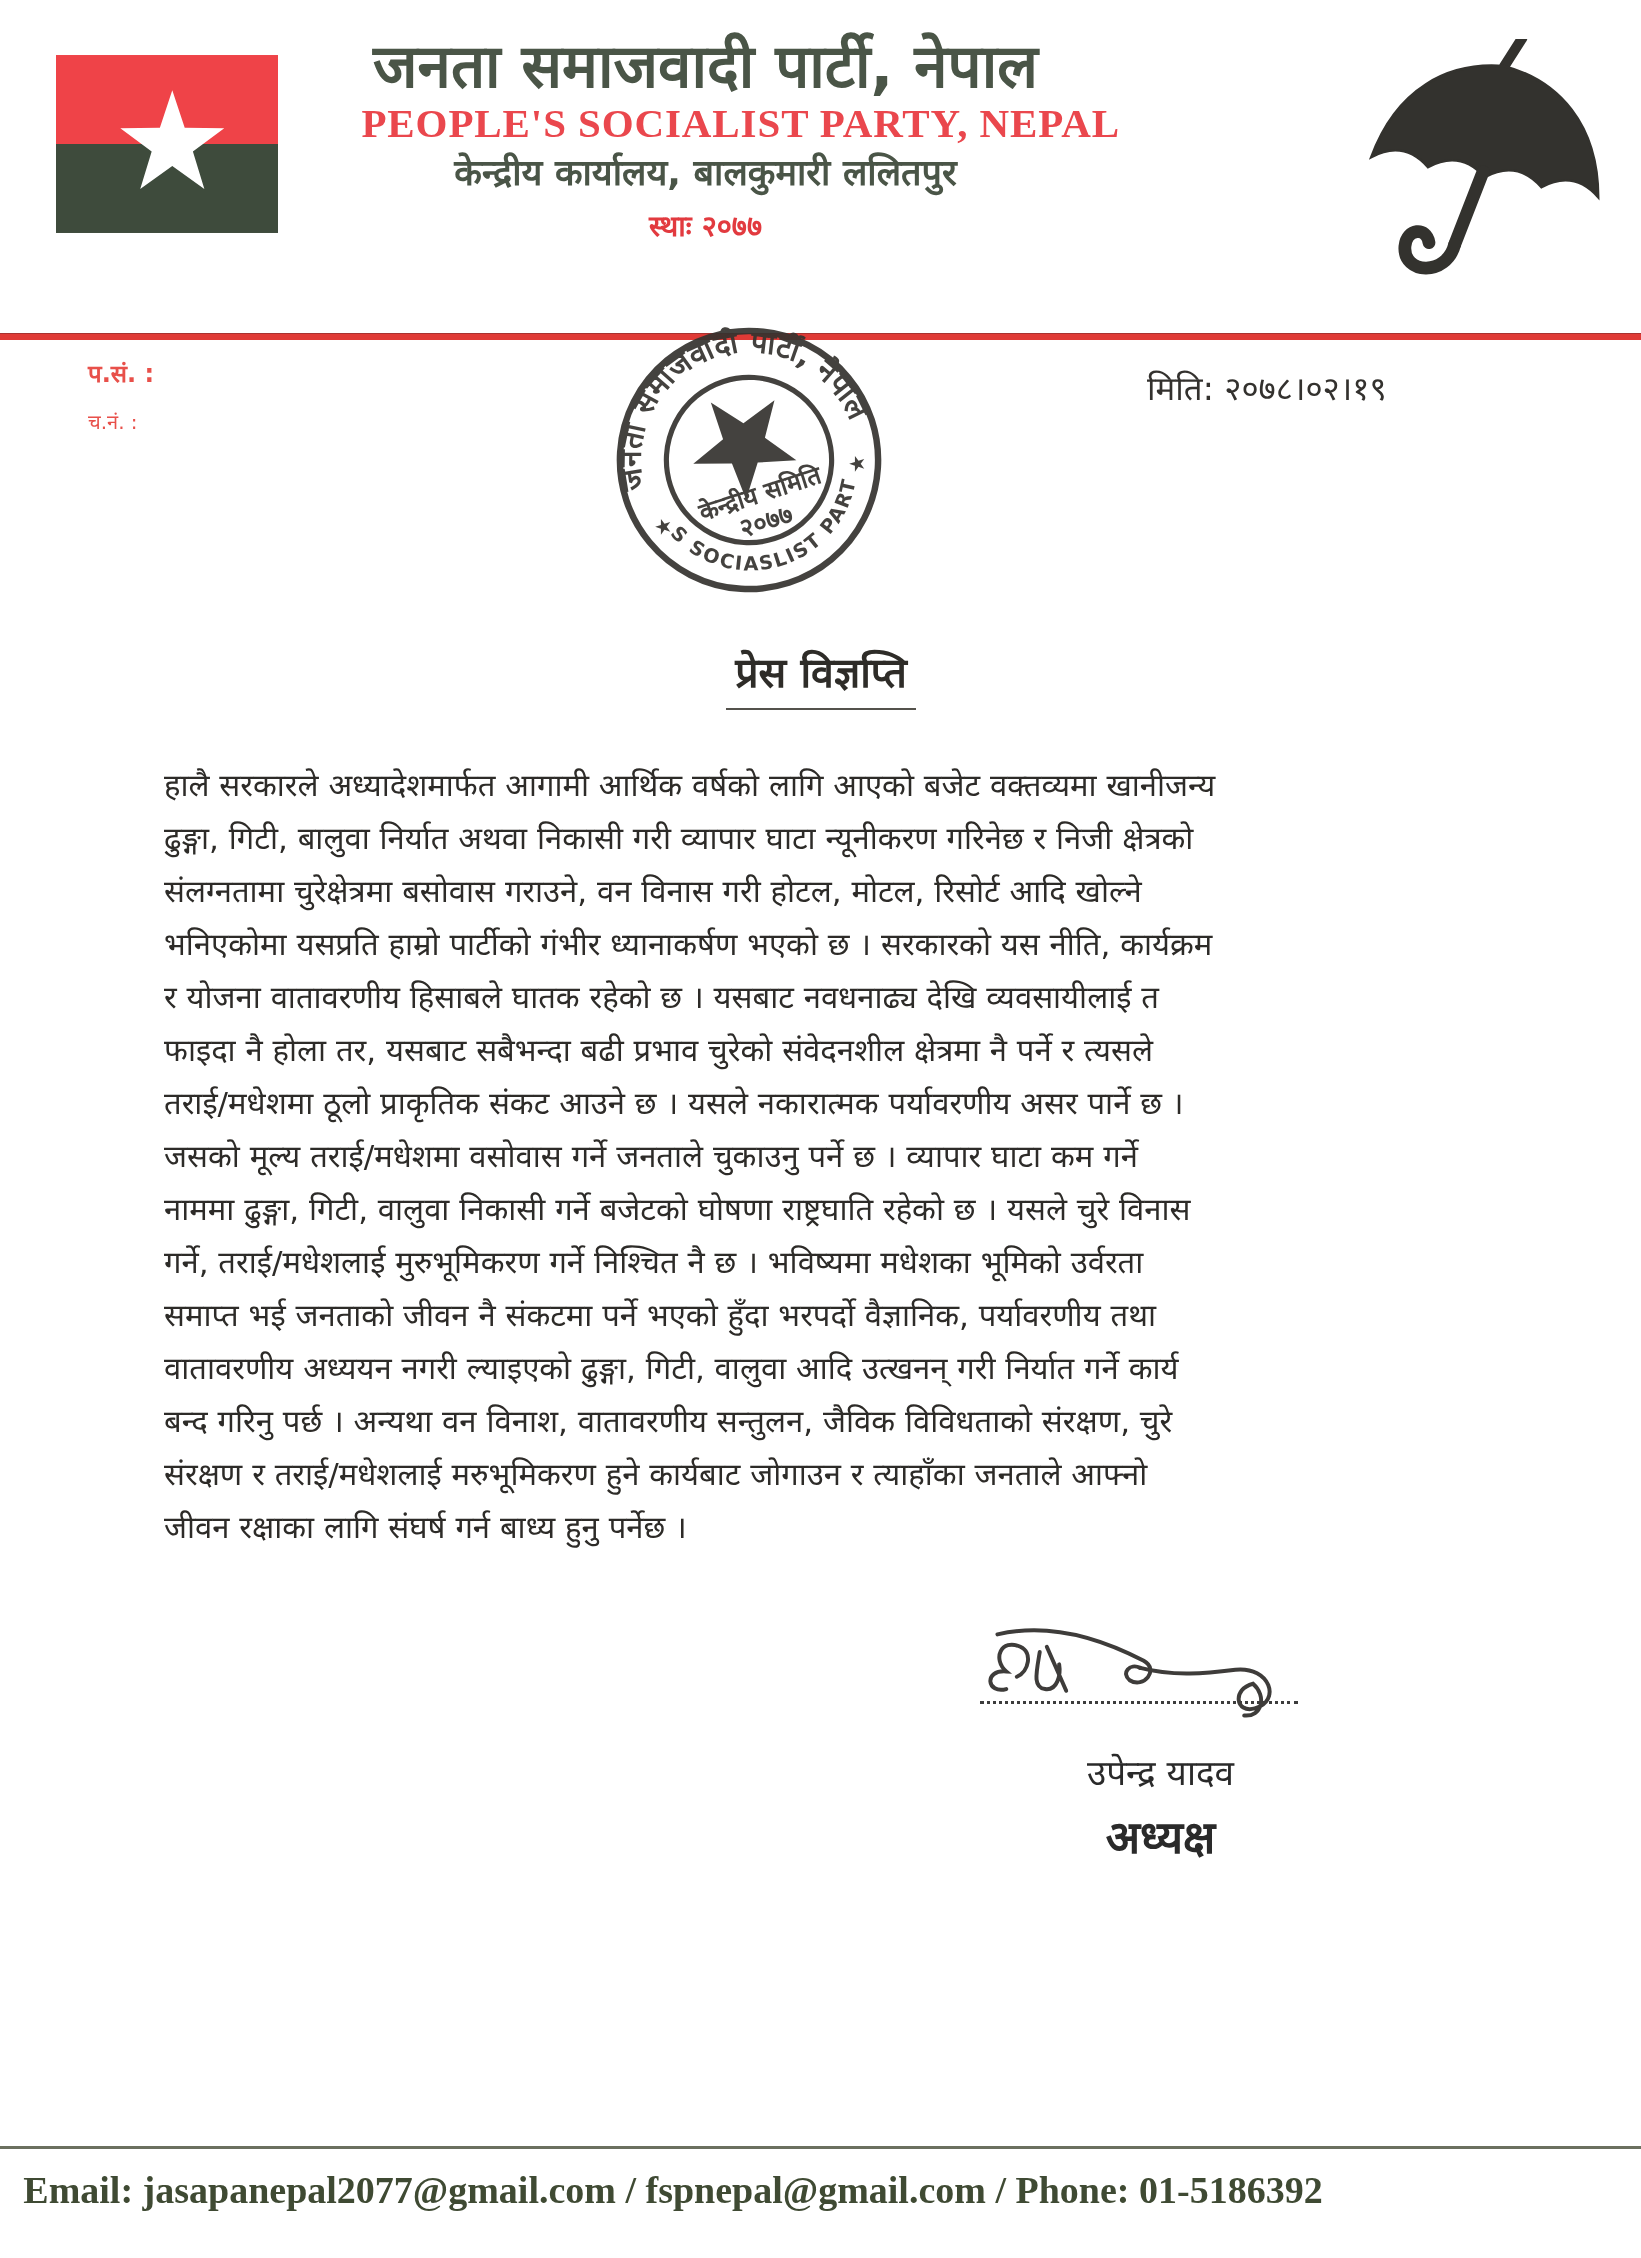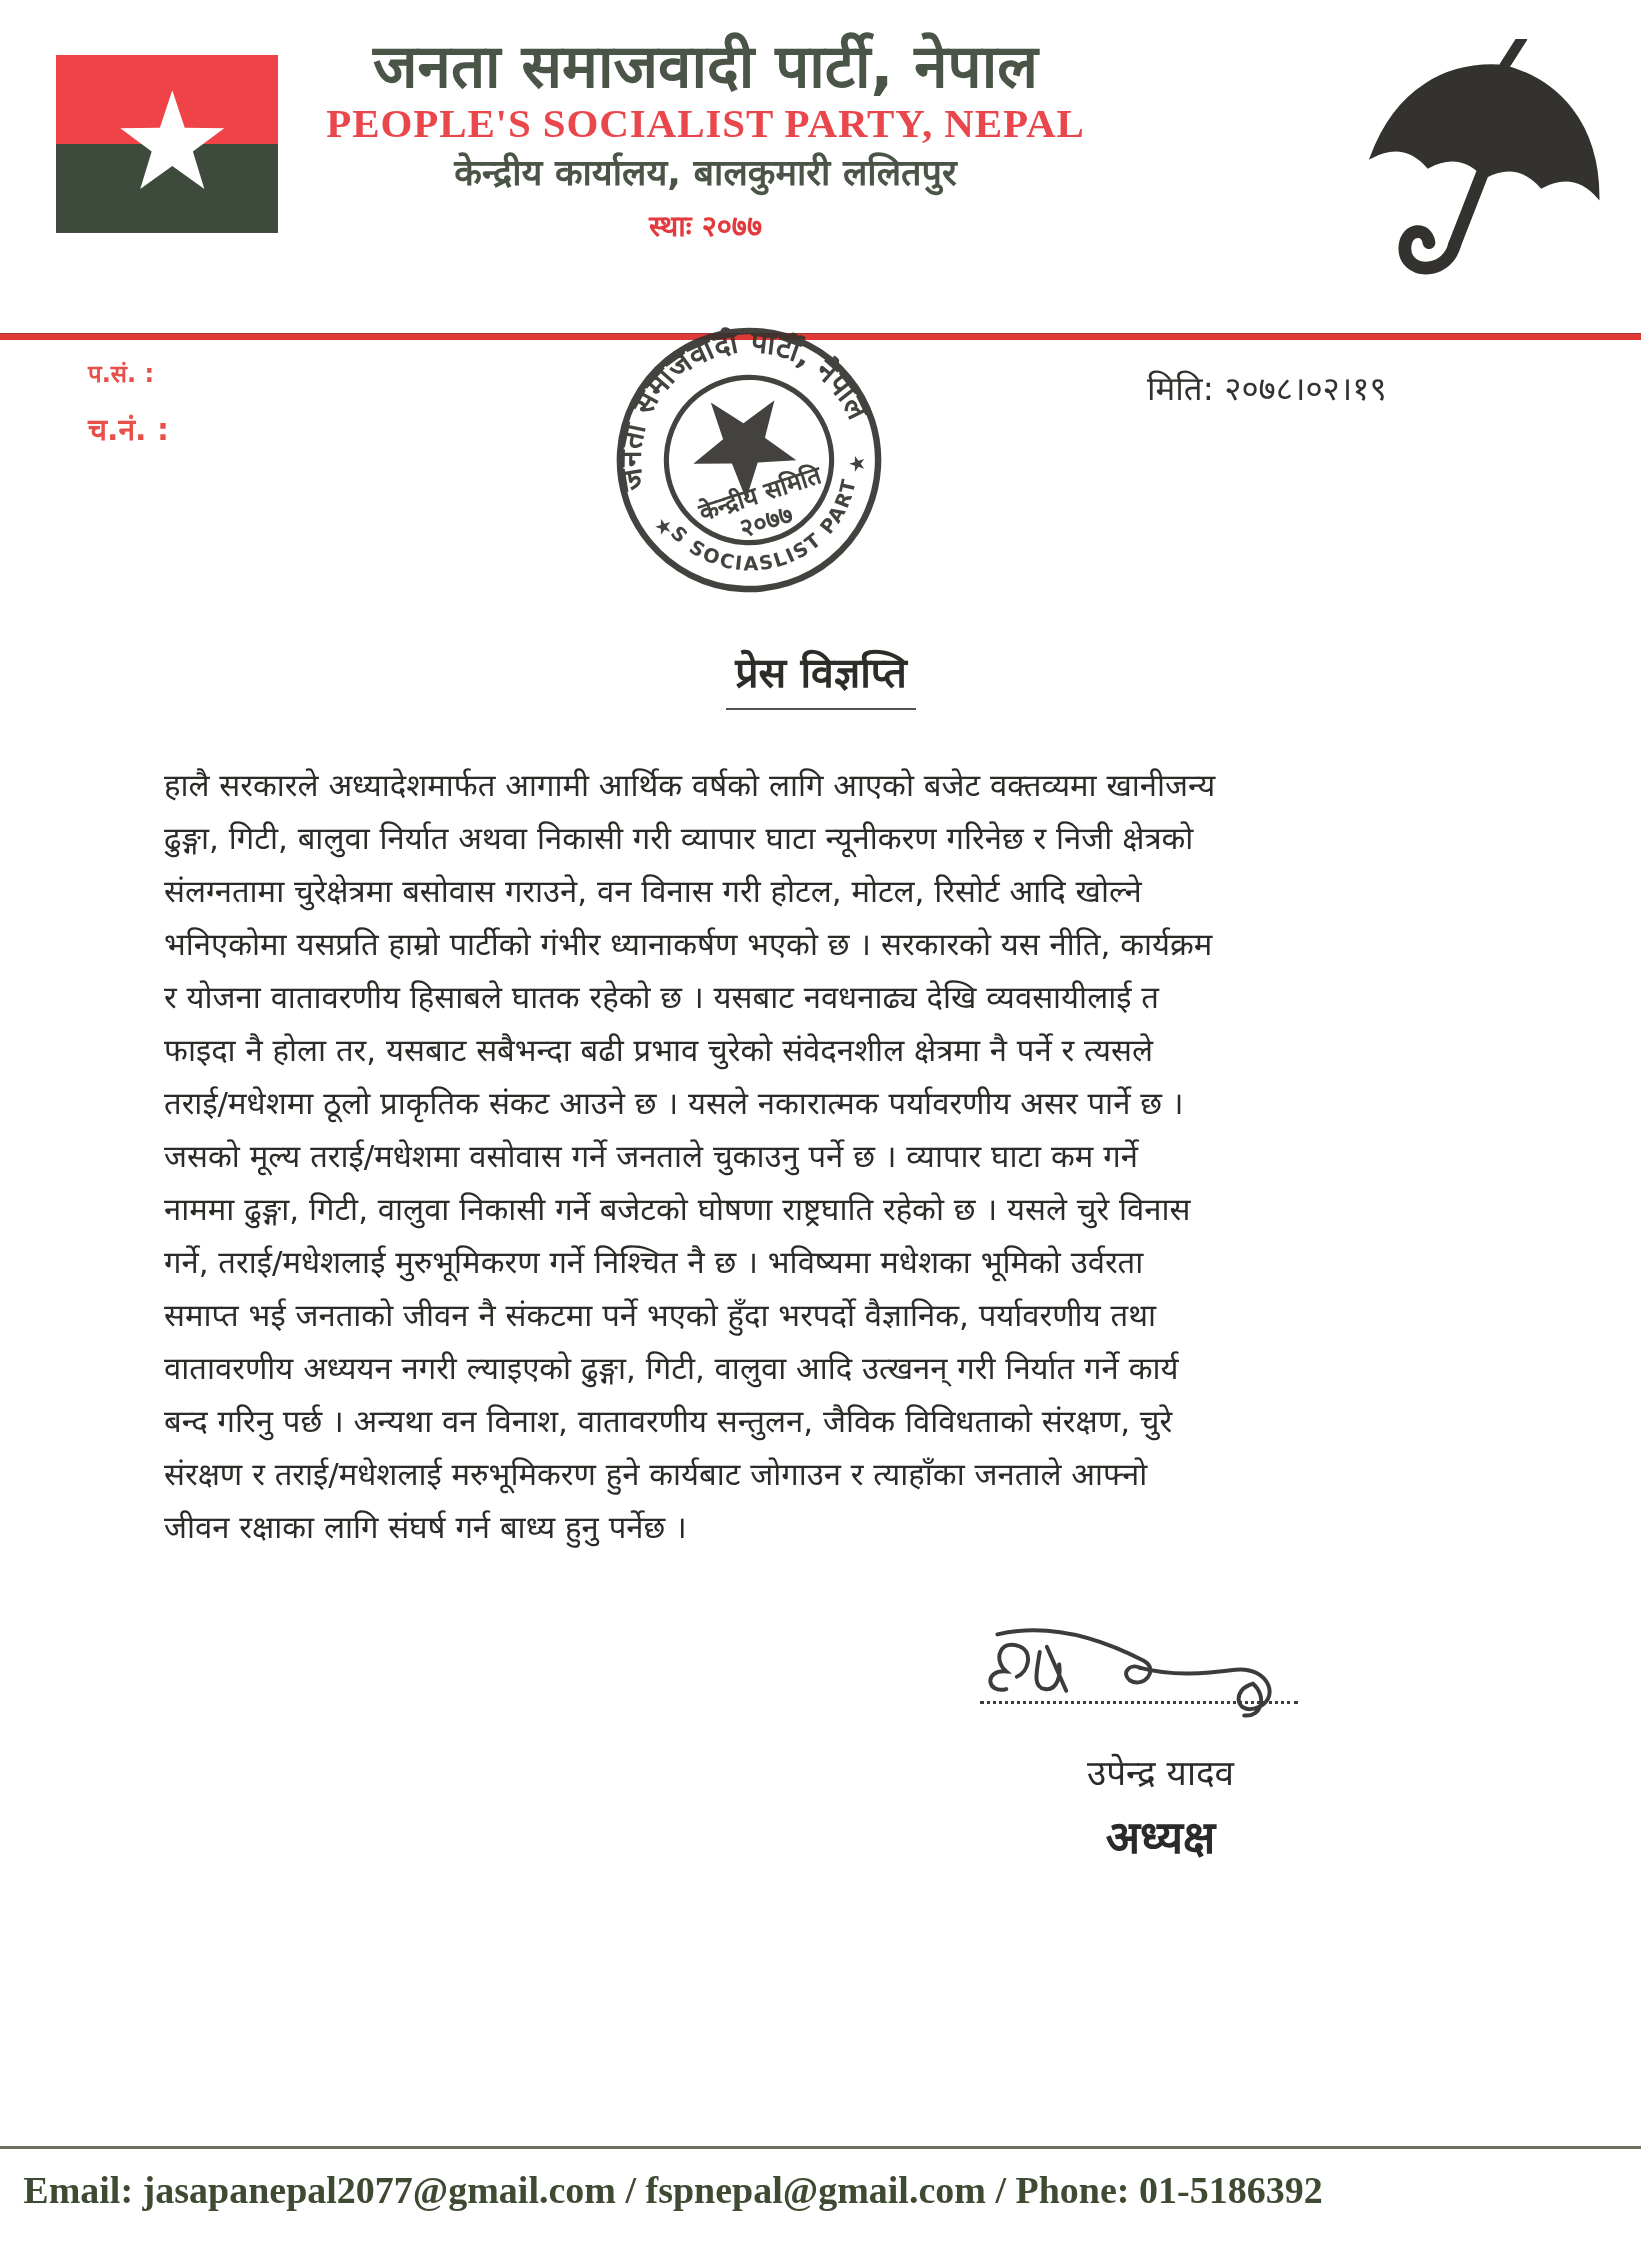--- a/index.html
+++ b/index.html
@@ -7,28 +7,28 @@
     position:relative;
     width:1642px;height:2258px;
     background:#ffffff;
     font-family:"DejaVu Sans",sans-serif;
     overflow:hidden;
   }
   
   .flag{position:absolute;left:56px;top:55px;width:222px;height:178px;}
   .header-center{position:absolute;left:291px;top:34px;width:829px;text-align:center;}
   .party-nepali{font-size:60px;font-weight:bold;color:#4a5547;line-height:1.08;letter-spacing:0;}
-  .party-english{font-family:"Liberation Serif",serif;font-size:41px;font-weight:bold;color:#ea474d;letter-spacing:0.9px;margin-top:1.8px;line-height:1.1;}
+  .party-english{font-family:"Liberation Serif",serif;font-size:41px;font-weight:bold;color:#ea474d;letter-spacing:0.9px;margin-top:1.8px;line-height:1.1;text-align:right;}
   .office-line{font-size:36px;font-weight:bold;color:#4a5547;margin-top:7px;line-height:1.1;}
   .estd-line{font-size:29px;font-weight:bold;color:#e23a3f;margin-top:12.4px;}
   .umbrella{position:absolute;left:1341px;top:39px;width:291px;height:256px;}
   .red-rule{position:absolute;left:0;top:333px;width:1642px;height:6.2px;background:#df3a36;border-top:1.8px solid #a83230;}
   
   .ref-no{position:absolute;left:88px;top:356px;font-size:24px;font-weight:bold;color:#e8504a;}
-  .dispatch-no{position:absolute;left:88px;top:408px;font-size:30px;font-weight:bold;color:#e8504a;}
+  .dispatch-no{position:absolute;left:88px;top:408px;font-size:20px;font-weight:normal;color:#e8504a;}
   .date-line{position:absolute;left:1147px;top:365px;font-size:33px;color:#33312e;}
   .stamp{position:absolute;left:607px;top:318px;width:284px;height:284px;opacity:.92;}
   
   .doc-title-wrap{position:absolute;left:0;top:643px;width:1642px;text-align:center;}
   .doc-title{display:inline-block;font-size:41px;font-weight:bold;color:#2e2c28;border-bottom:2.6px solid #54524c;padding:0 8.8px 8.8px 8.8px;}
   .body-text{position:absolute;left:164px;top:759px;width:1307px;}
   .body-line{font-size:31px;line-height:53px;color:#2d2b28;white-space:nowrap;}
   
   .sig-block{position:absolute;left:953px;top:1620px;width:415px;text-align:center;}
   .sig-canvas{position:relative;width:415px;height:124px;}

